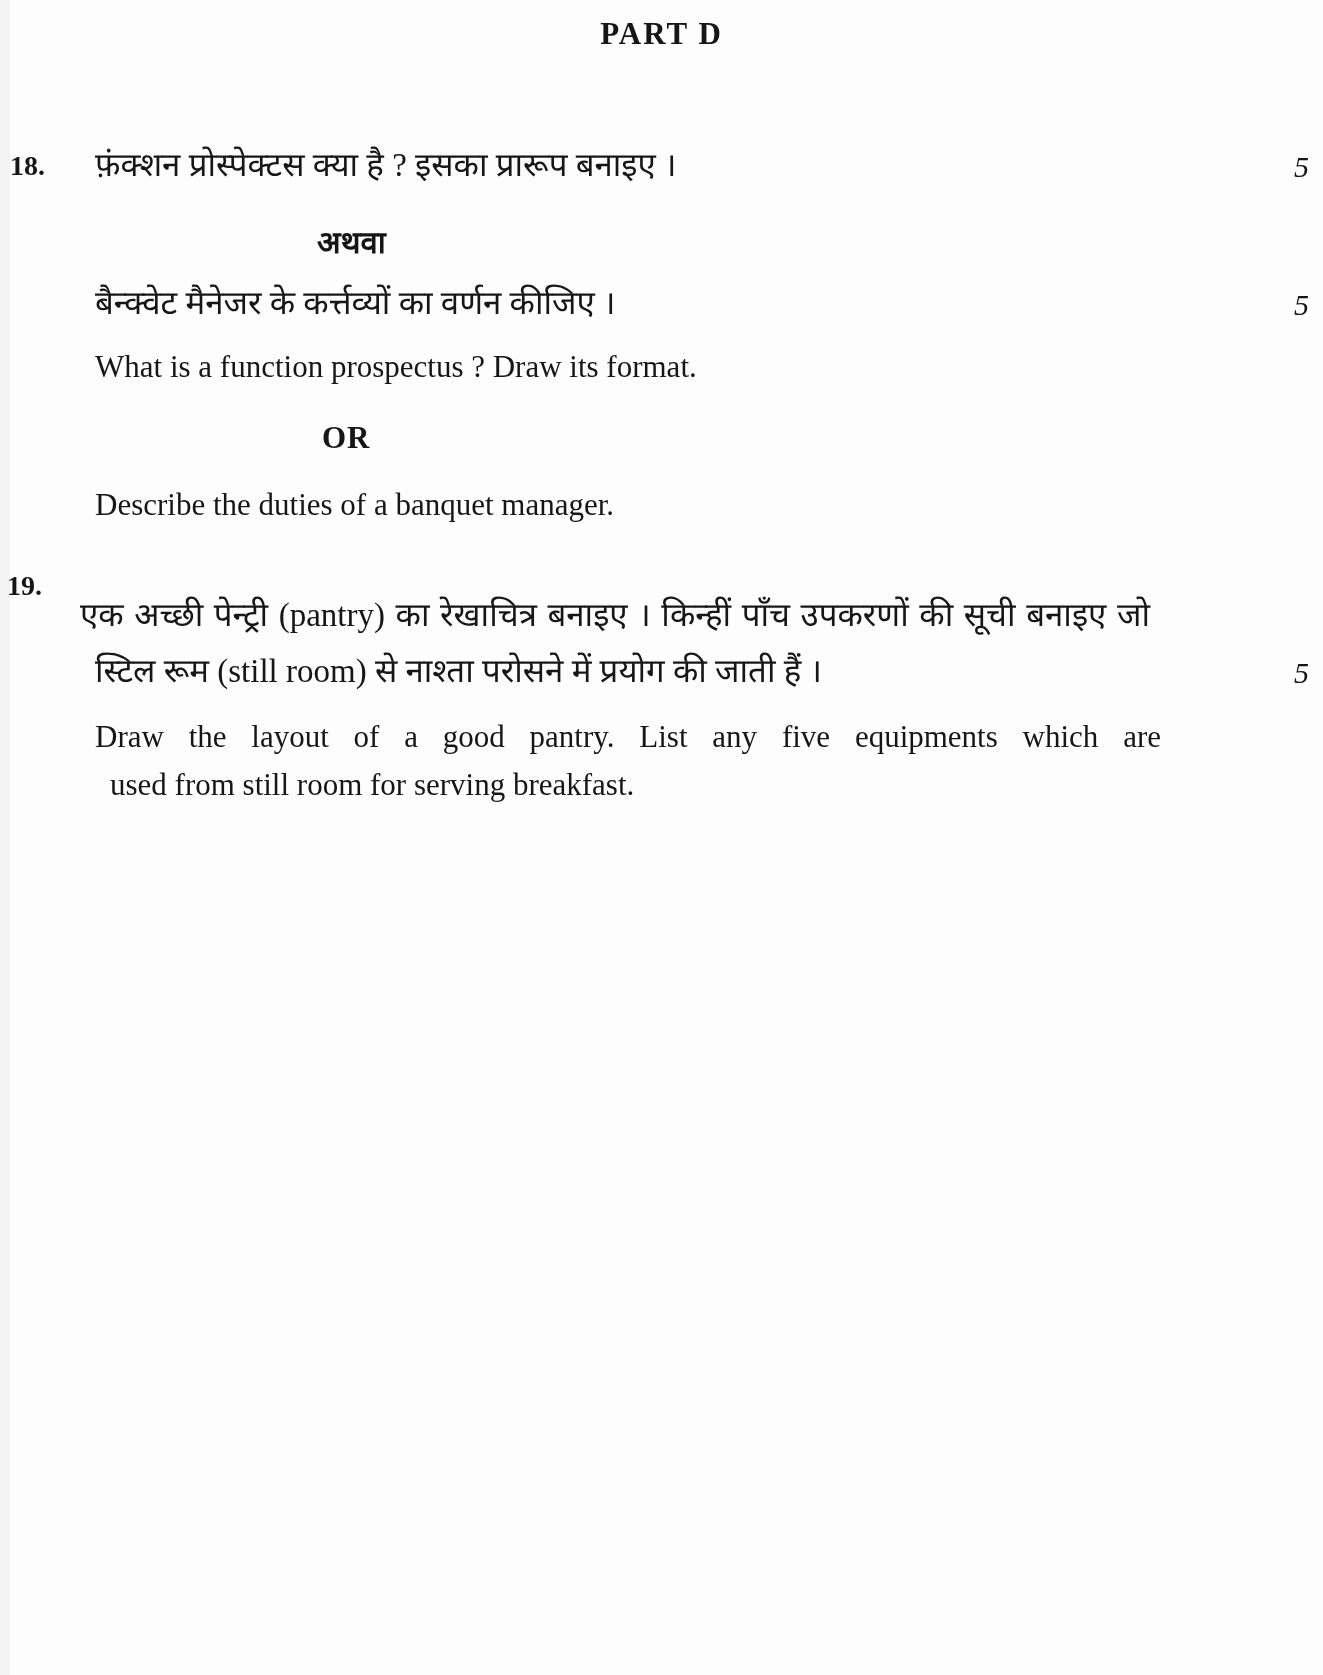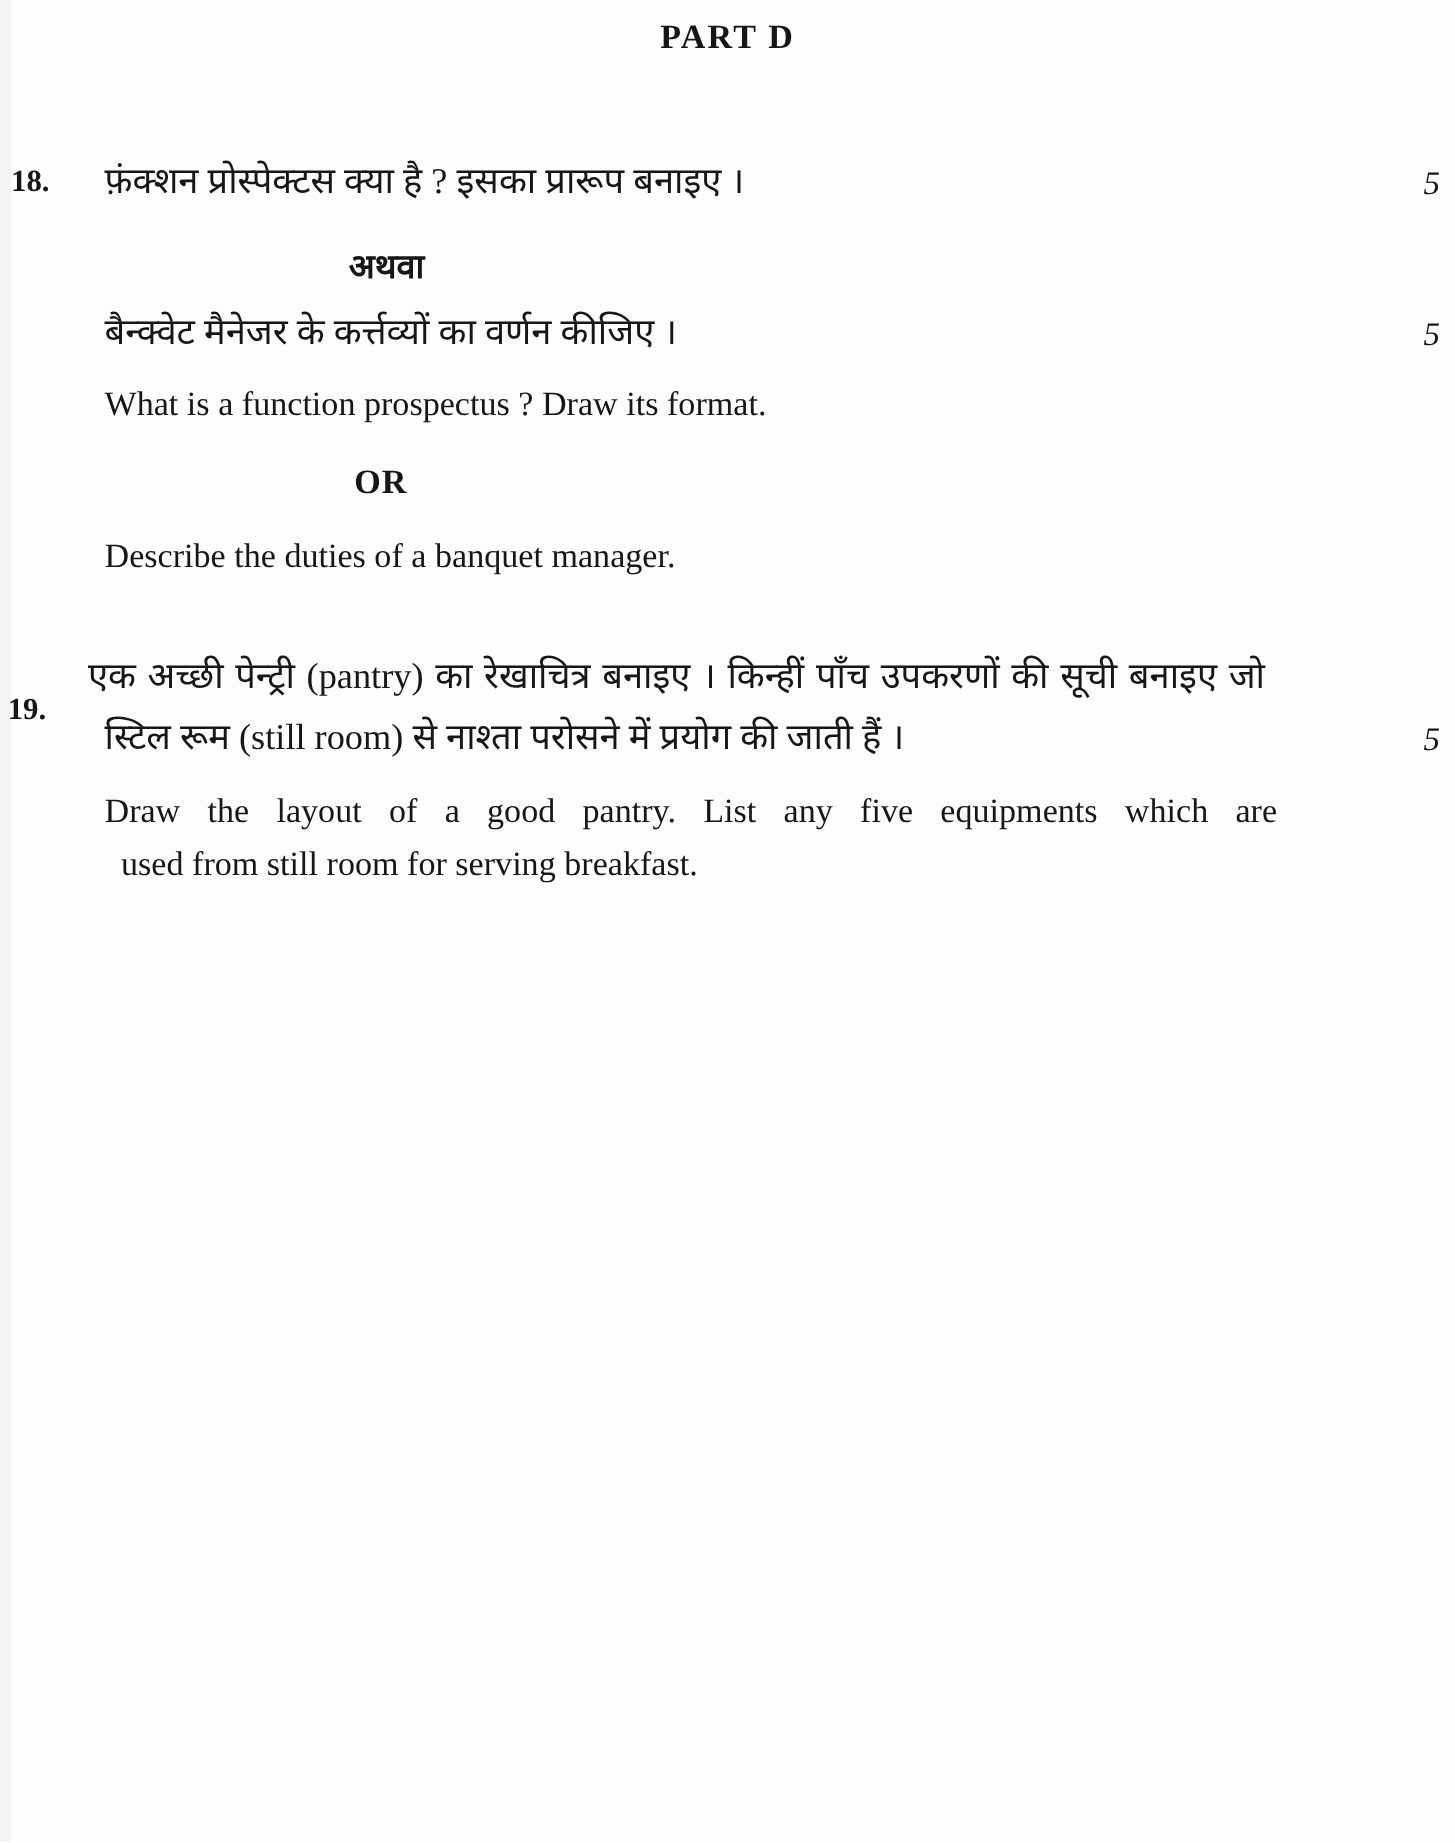--- a/index.html
+++ b/index.html
@@ -100,21 +100,21 @@
   <div class="hindi-line" style="left:95px; top:278px;">बैन्क्वेट मैनेजर के कर्त्तव्यों का वर्णन कीजिए ।</div>
 
   <div class="marks" style="left:1294px; top:288px;">5</div>
 
   <div class="english-line" style="left:95px; top:346px;">What is a function prospectus ? Draw its format.</div>
 
   <div class="or-label-english" style="left:322px; top:420px;">OR</div>
 
   <div class="english-line" style="left:95px; top:484px;">Describe the duties of a banquet manager.</div>
 
-  <div class="qnum" style="left:7px; top:630px;">19.</div>
+  <div class="qnum" style="left:7px; top:570px;">19.</div>
 
   <div class="hindi-line hindi-justify" style="left:80px; top:590px; width:1070px;">एक अच्छी पेन्ट्री (pantry) का रेखाचित्र बनाइए । किन्हीं पाँच उपकरणों की सूची बनाइए जो</div>
 
   <div class="hindi-line" style="left:95px; top:646px;">स्टिल रूम (still room) से नाश्ता परोसने में प्रयोग की जाती हैं ।</div>
 
   <div class="marks" style="left:1294px; top:656px;">5</div>
 
   <div class="english-line english-justify" style="left:95px; top:716px; width:1066px;">Draw the layout of a good pantry. List any five equipments which are</div>
 
   <div class="english-line" style="left:110px; top:764px;text-align:right;">used from still room for serving breakfast.</div>

